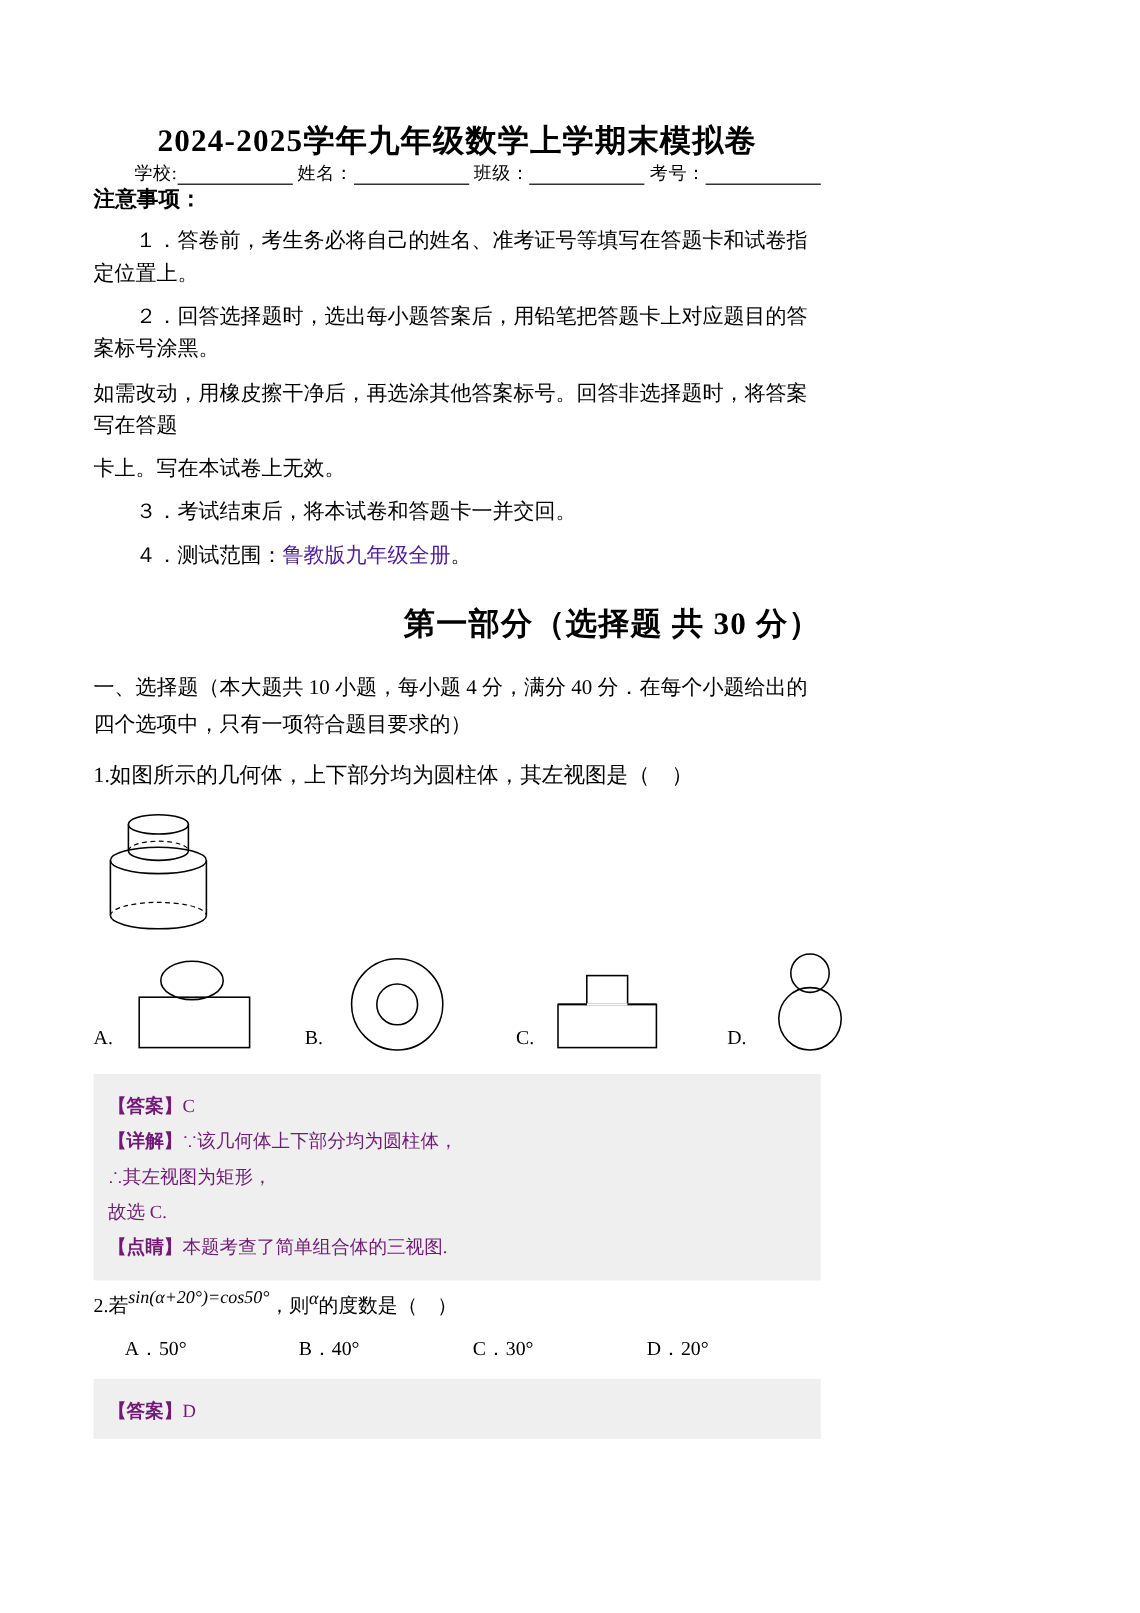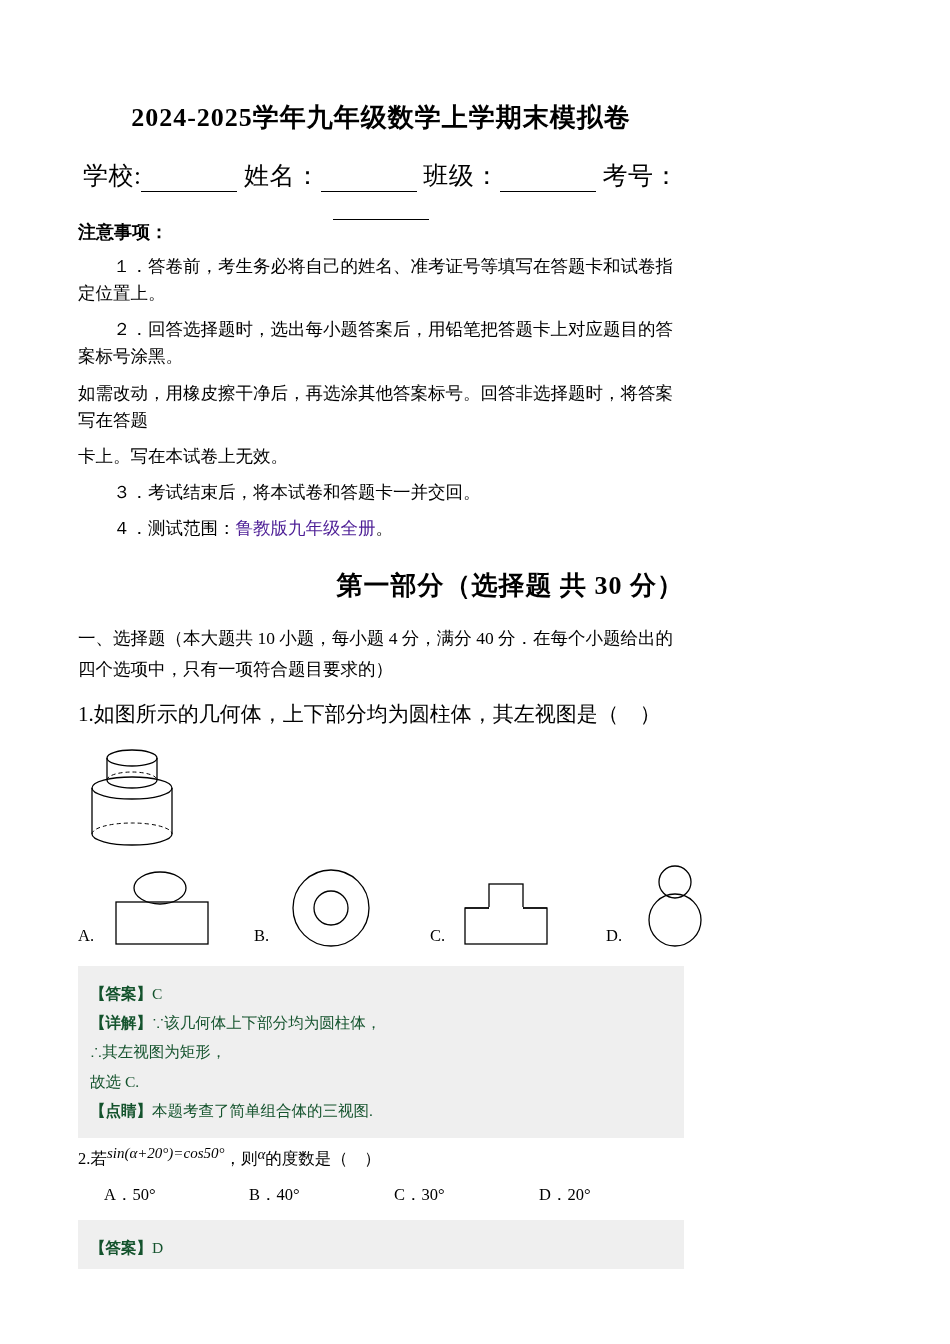--- a/index.html
+++ b/index.html
@@ -33,23 +33,22 @@
     letter-spacing: 1px;
     font-family: "Liberation Serif", serif;
   }
   .subtitle {
     text-align: center;
     font-size: 20px;
     margin-top: 40px;
     letter-spacing: 0.5px;
   }
   .fillline {
-    margin-top: 24px;
-    font-size: 25px;
-    text-align: center;
+    font-size: 15px;
+    text-align: right;
     letter-spacing: 0.5px;
   }
   .fillline .u {
     display: inline-block;
     border-bottom: 1px solid #000;
     width: 96px;
     vertical-align: bottom;
     height: 17px;
   }
   .notice-title {
@@ -74,31 +73,31 @@
     font-weight: bold;
     margin-top: 26px;
     letter-spacing: 1px;
   }
   .section-head {
     font-size: 17.5px;
     margin-top: 20px;
     line-height: 1.75;
   }
   .q-text {
-    font-size: 21px;
+    font-size: 18px;
     margin-top: 14px;
     line-height: 1.6;
   }
   .answer-block {
     background: #efefef;
     margin-top: 14px;
     padding: 10px 8px 10px 8px;
   }
   .answer-line {
-    color: #14532d;
+    color: #701a75;
     font-size: 15.5px;
     line-height: 1.5;
     margin: 6px 0 6px 4px;
   }
   .answer-line b {
     font-weight: bold;
   }
   .opts {
     margin-top: 14px;
     font-size: 16.5px;

